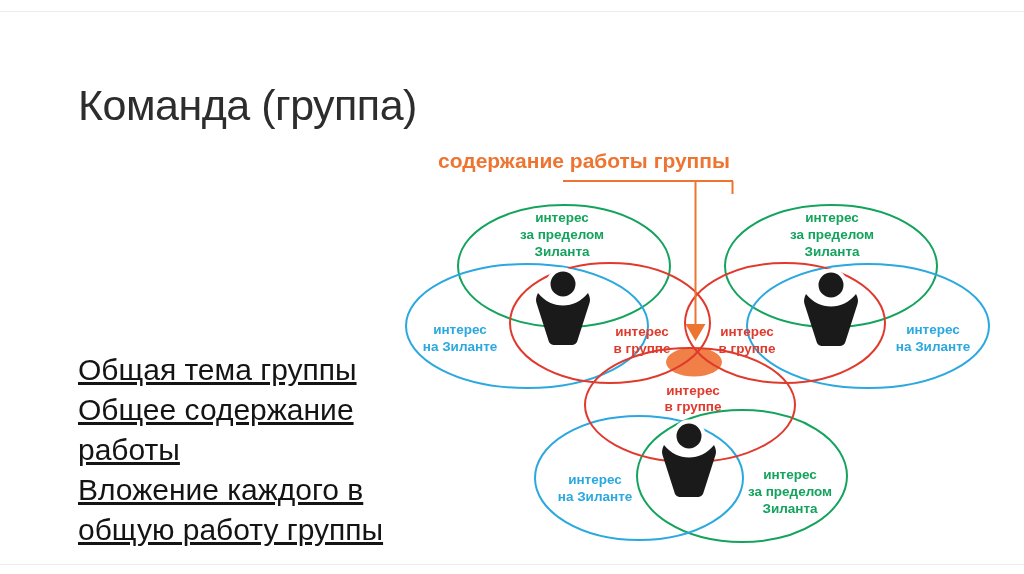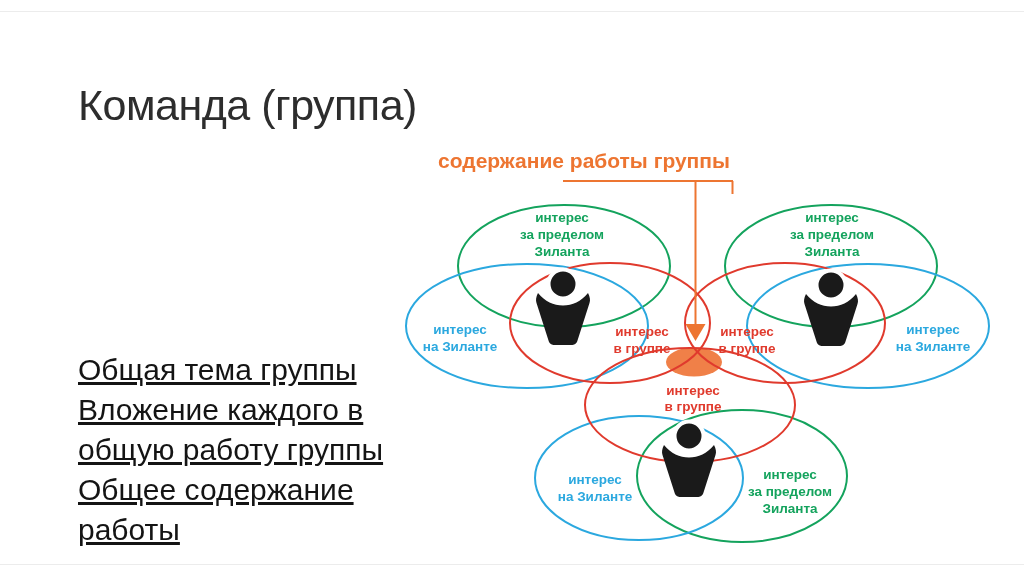--- a/index.html
+++ b/index.html
@@ -47,22 +47,22 @@
 
 <div class="slide">
 
   <div class="hairline top"></div>
   <div class="hairline bottom"></div>
 
   <h1 class="title">Команда (группа)</h1>
 
   <div class="bullets">
     <p>Общая тема группы</p>
+    <p>Общее содержание работы</p>
     <p>Вложение каждого в общую работу группы</p>
-    <p>Общее содержание работы</p>
   </div>
 
   <svg width="1024" height="574" viewBox="0 0 1024 574">
 
     <ellipse class="e e-green" cx="564" cy="266" rx="106" ry="61"></ellipse>
     <ellipse class="e e-green" cx="831" cy="266" rx="106" ry="61"></ellipse>
     <ellipse class="e e-green" cx="742" cy="476" rx="105" ry="66"></ellipse>
 
     <ellipse class="e e-blue" cx="527" cy="326" rx="121" ry="62"></ellipse>
     <ellipse class="e e-blue" cx="868" cy="326" rx="121" ry="62"></ellipse>

